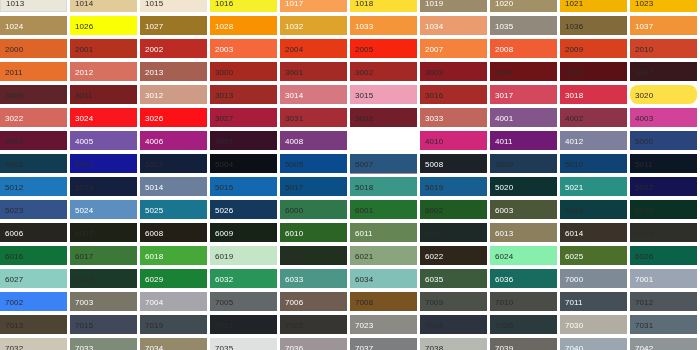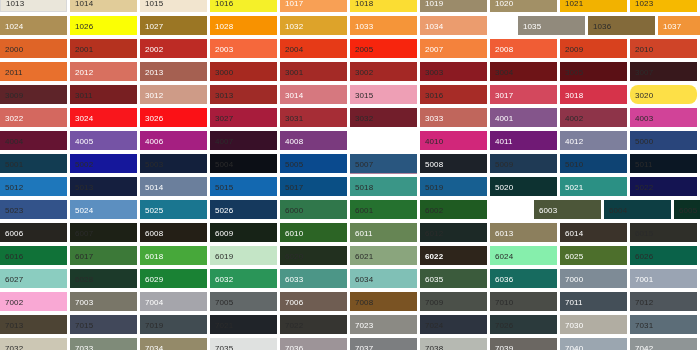--- a/index.html
+++ b/index.html
@@ -102,21 +102,21 @@
       </div>
       <div class="cell lt" style="background: rgb(221, 163, 42);">
         <span class="code">1032</span>
       </div>
       <div class="cell lt" style="background: rgb(245, 149, 57);">
         <span class="code">1033</span>
       </div>
       <div class="cell lt" style="background: rgb(235, 156, 110);">
         <span class="code">1034</span>
       </div>
-      <div class="cell lt" style="background: rgb(145, 138, 124); margin-left: 28px;">
+      <div class="cell lt" style="background: rgb(145, 138, 124);">
         <span class="code">1035</span>
       </div>
       <div class="cell dk" style="background: rgb(131, 106, 58);">
         <span class="code">1036</span>
       </div>
       <div class="cell lt" style="background: rgb(241, 148, 56);">
         <span class="code">1037</span>
       </div>
     </div>
     <div class="row">
@@ -358,21 +358,21 @@
       </div>
       <div class="cell dk" style="background: rgb(48, 119, 75);">
         <span class="code">6000</span>
       </div>
       <div class="cell dk" style="background: rgb(37, 113, 47);">
         <span class="code">6001</span>
       </div>
       <div class="cell dk" style="background: rgb(31, 91, 34);">
         <span class="code">6002</span>
       </div>
-      <div class="cell lt" style="background: rgb(76, 86, 57); margin-left: 44px;">
+      <div class="cell lt" style="background: rgb(76, 86, 57);">
         <span class="code">6003</span>
       </div>
       <div class="cell dk" style="background: rgb(13, 62, 67);">
         <span class="code">6004</span>
       </div>
       <div class="cell dk" style="background: rgb(11, 49, 36);">
         <span class="code">6005</span>
       </div>
     </div>
     <div class="row">
@@ -419,21 +419,21 @@
       </div>
       <div class="cell dk" style="background: rgb(196, 229, 198);">
         <span class="code">6019</span>
       </div>
       <div class="cell dk" style="background: rgb(34, 48, 31);">
         <span class="code">6020</span>
       </div>
       <div class="cell dk" style="background: rgb(138, 165, 125);">
         <span class="code">6021</span>
       </div>
-      <div class="cell lt" style="background: rgb(46, 37, 27); font-weight: bold;">
+      <div class="cell lt" style="background: rgb(46, 37, 27);">
         <span class="code">6022</span>
       </div>
       <div class="cell dk" style="background: #86efac;">
         <span class="code">6024</span>
       </div>
       <div class="cell lt" style="background: rgb(77, 111, 44);">
         <span class="code">6025</span>
       </div>
       <div class="cell dk" style="background: rgb(10, 98, 73);">
         <span class="code">6026</span>
@@ -465,21 +465,21 @@
         <span class="code">6036</span>
       </div>
       <div class="cell lt" style="background: rgb(126, 139, 150);">
         <span class="code">7000</span>
       </div>
       <div class="cell lt" style="background: rgb(154, 164, 179);">
         <span class="code">7001</span>
       </div>
     </div>
     <div class="row">
-      <div class="cell dk" style="background: #f9a8d4;">
+      <div class="cell dk" style="background: #3b82f6;">
         <span class="code">7002</span>
       </div>
       <div class="cell lt" style="background: rgb(121, 118, 104);">
         <span class="code">7003</span>
       </div>
       <div class="cell lt" style="background: rgb(165, 165, 171);">
         <span class="code">7004</span>
       </div>
       <div class="cell dk" style="background: rgb(98, 104, 105);">
         <span class="code">7005</span>

